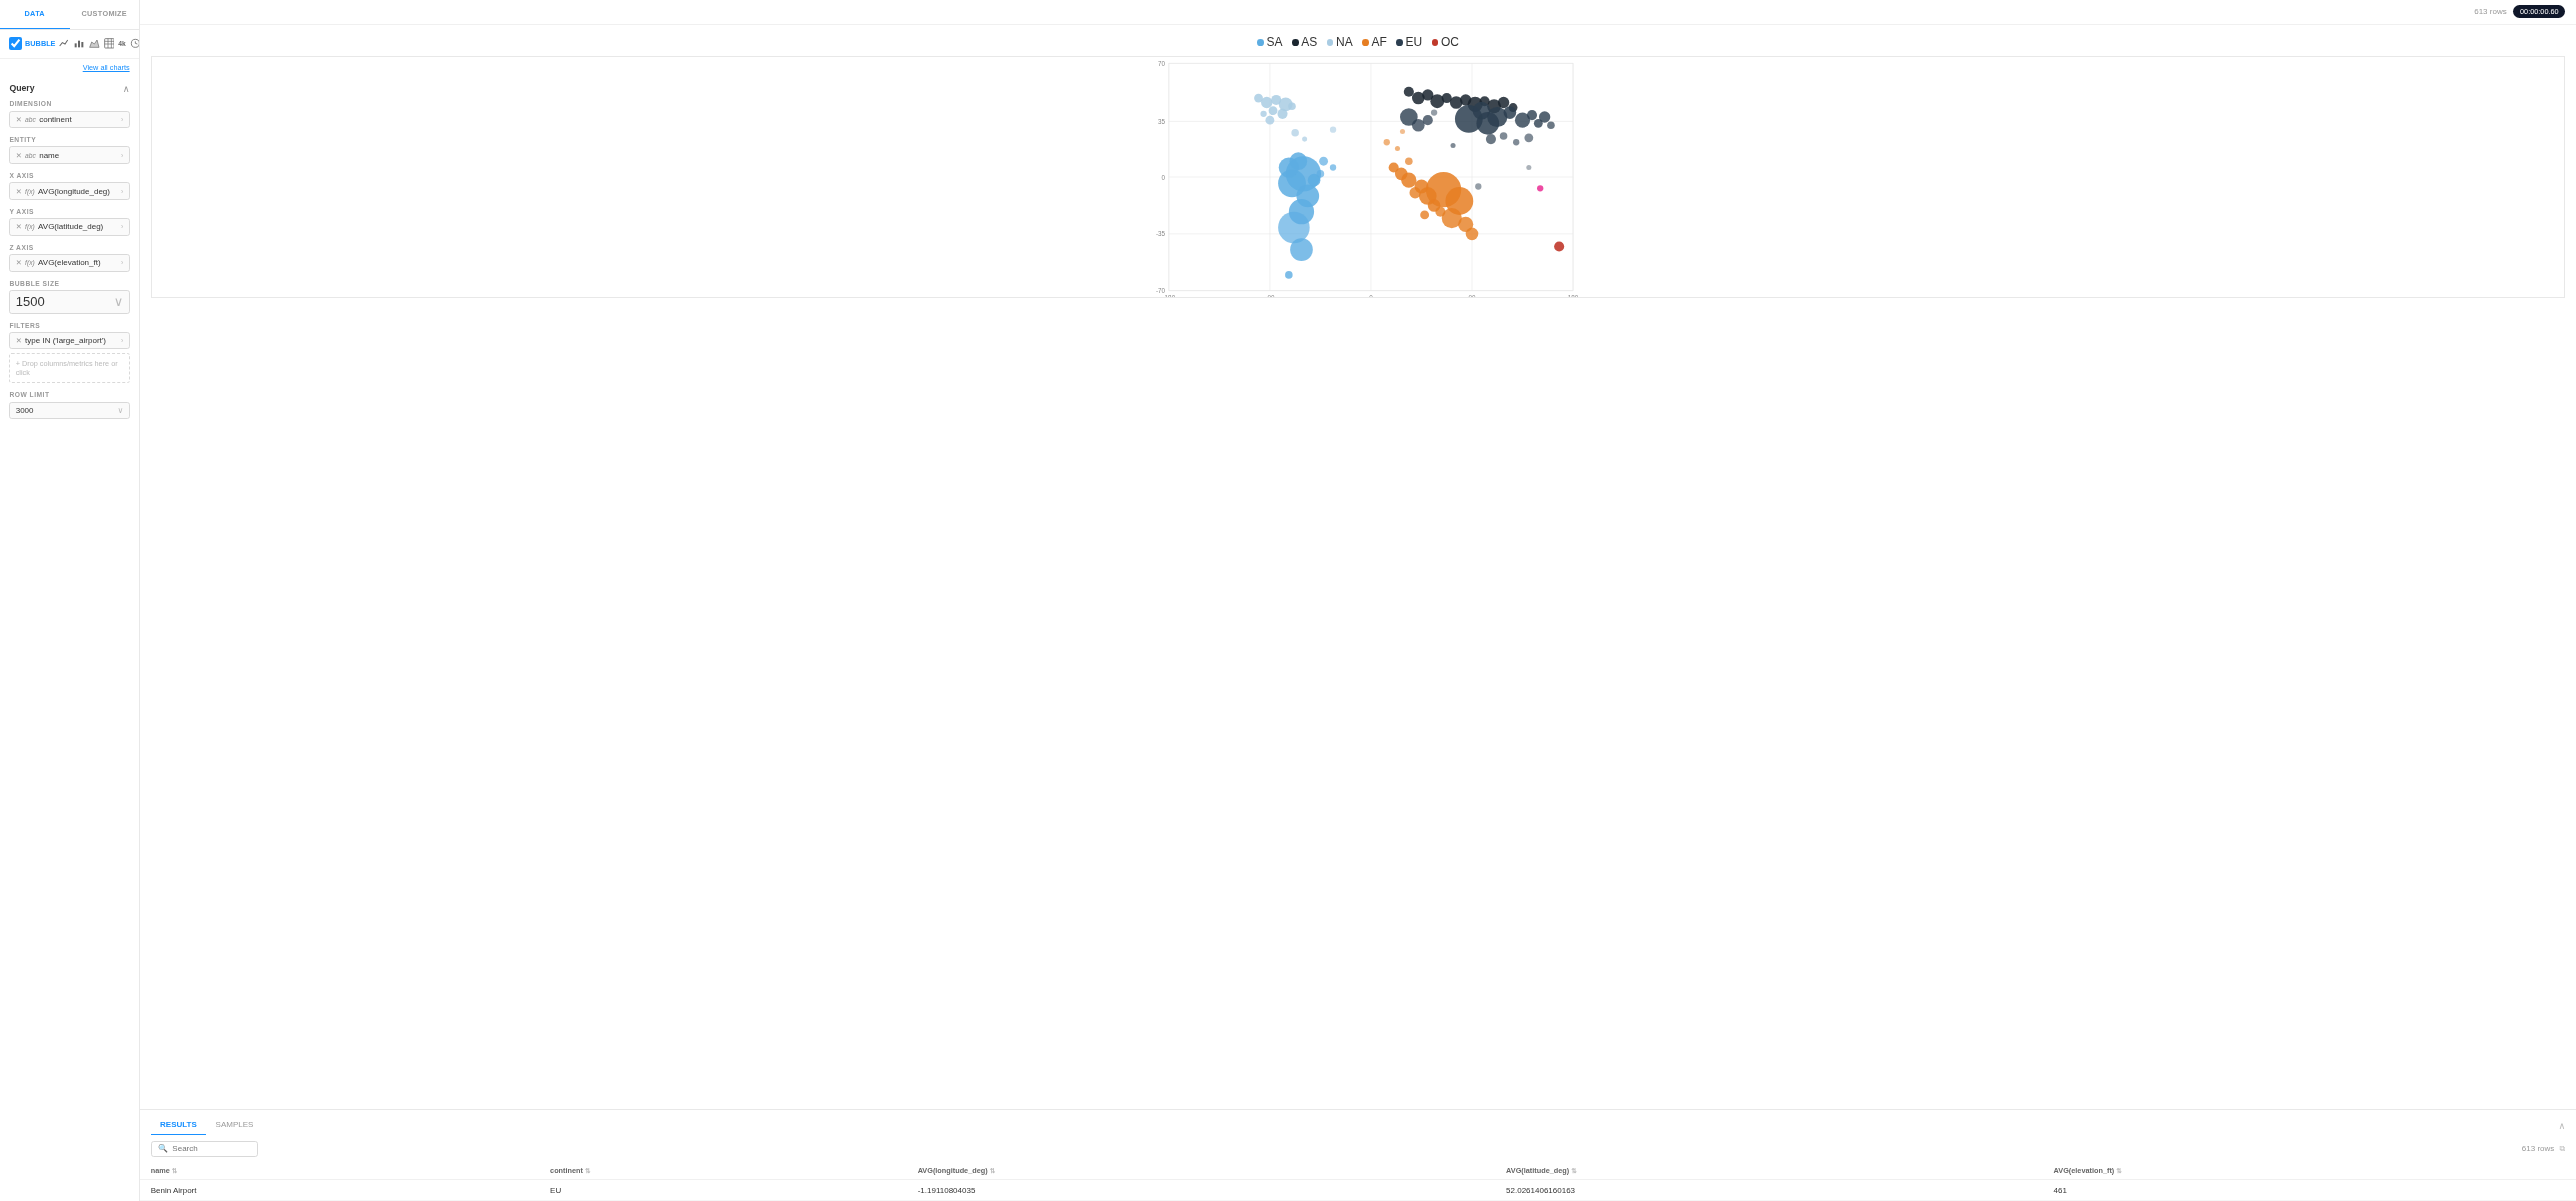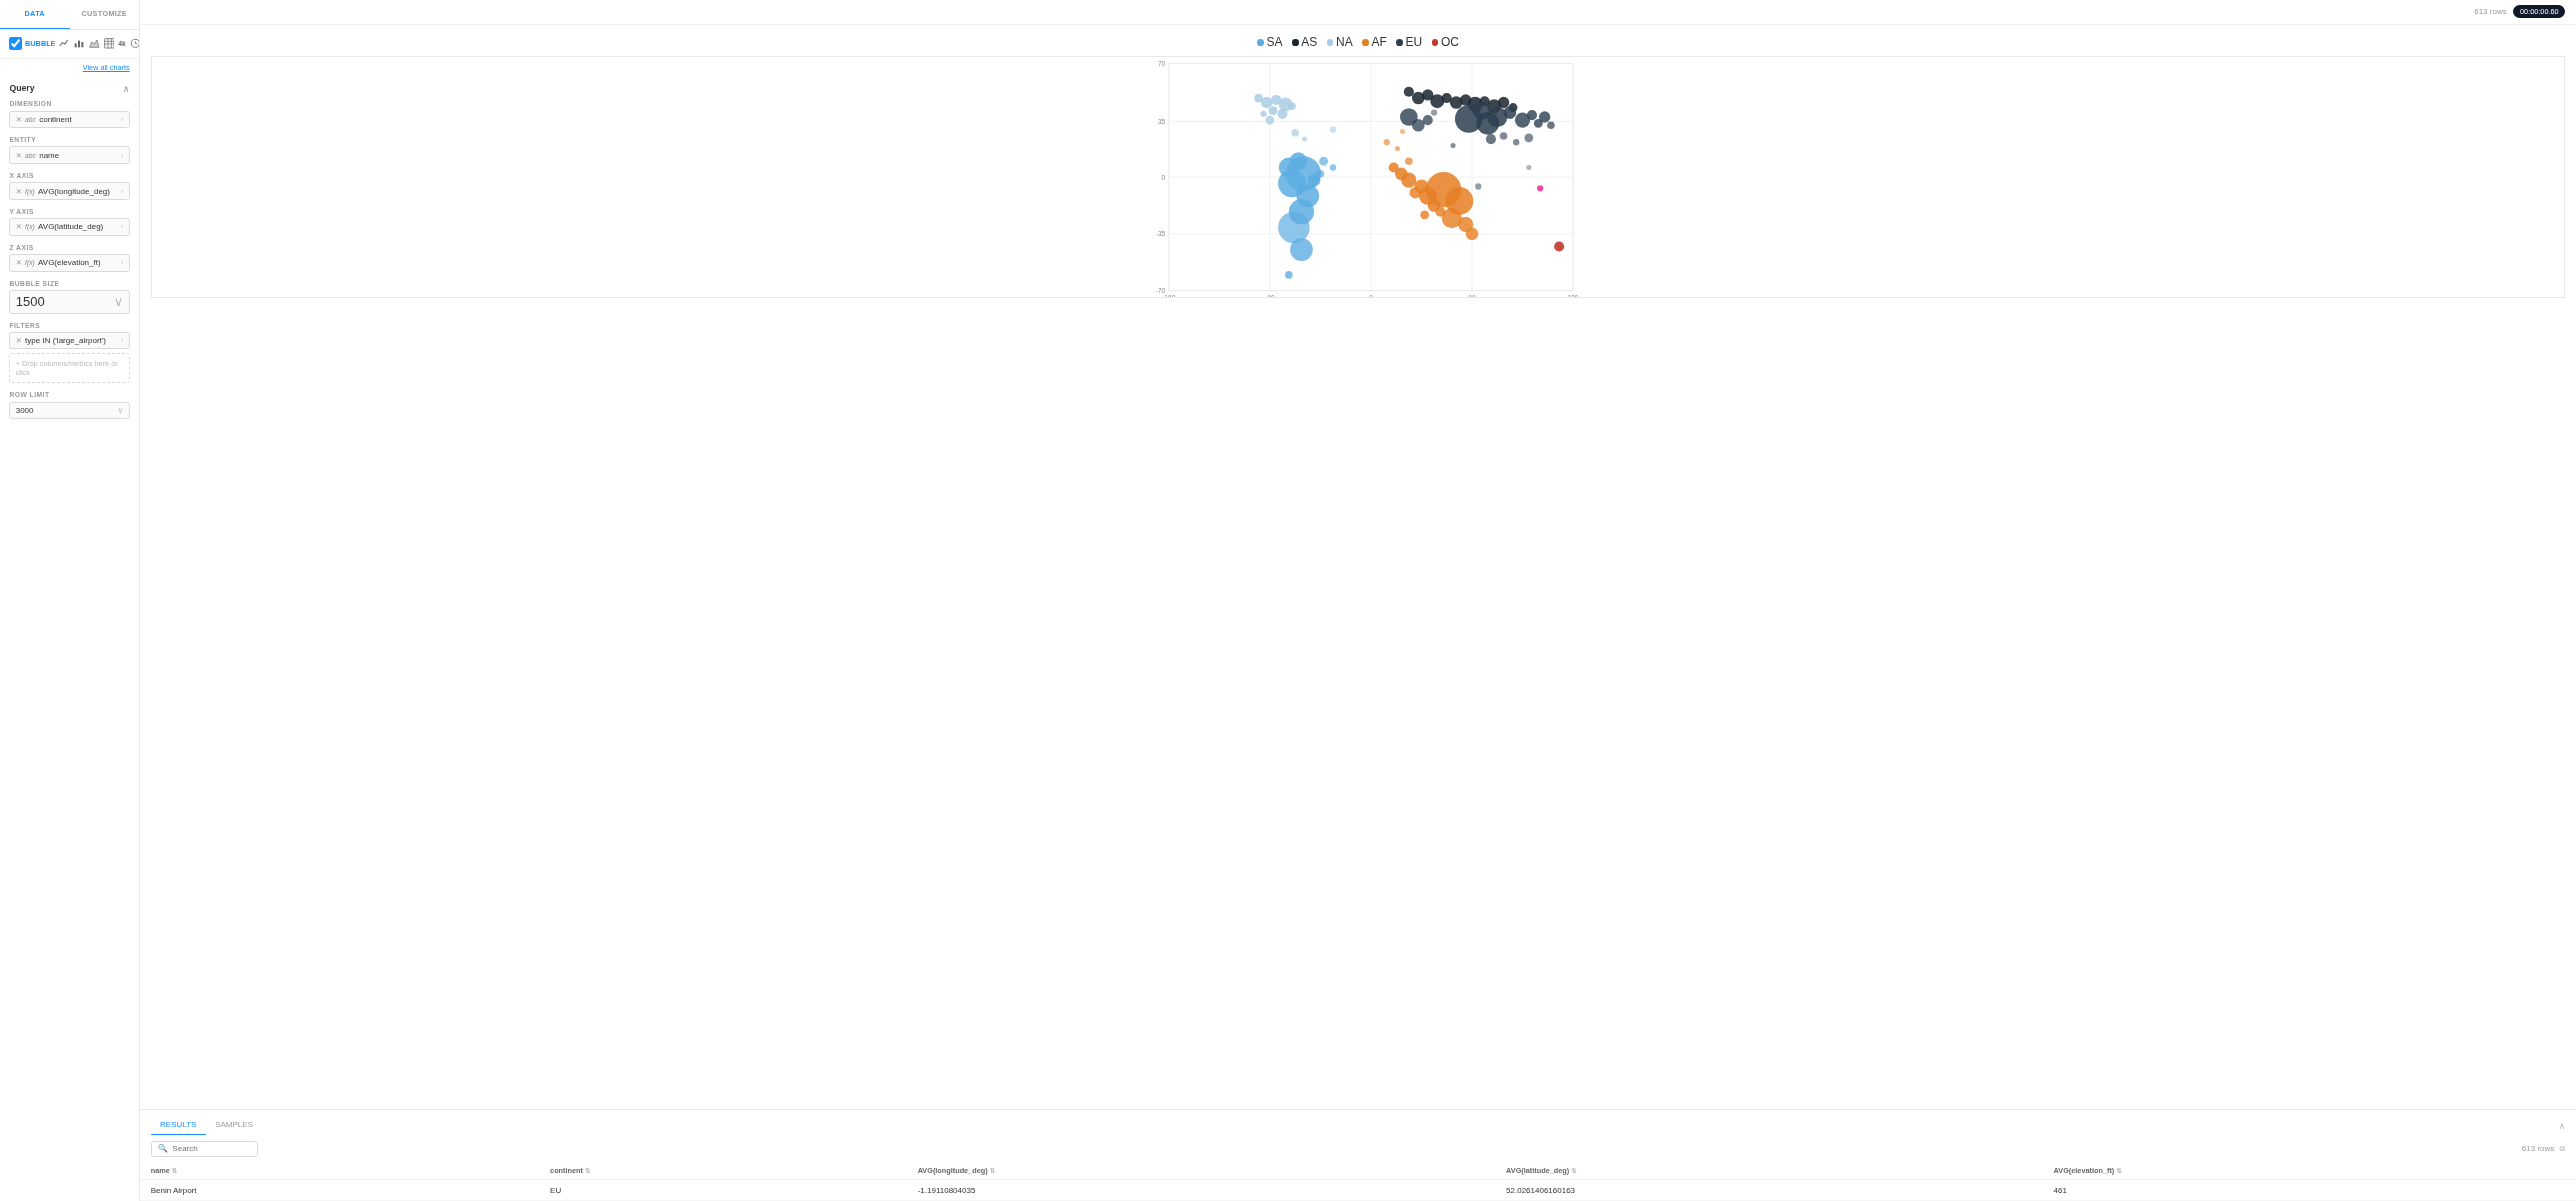--- a/index.html
+++ b/index.html
@@ -54,21 +54,21 @@
     .legend-item { display: flex; align-items: center; gap: 2.7px; }
     .legend-dot { width: 6.7px; height: 6.7px; border-radius: 50%; display: inline-block; }
 
     .bubble-chart-wrapper { position: relative; background: #fff; border: 0.7px solid #e8e8e8; margin-top: 2.7px; }
 
     
     .results-area { border-top: 0.7px solid #e8e8e8; background: #fff; }
     .results-tabs-bar { display: flex; align-items: center; justify-content: space-between; padding: 5.3px 10.7px 0; }
     .results-tabs { display: flex; gap: 0; }
     .results-tab { padding: 5.3px 9.4px; font-size: 8px; color: #999; cursor: pointer; border-bottom: 1.3px solid transparent; }
-    .results-tab.active { color: #1890ff; border-bottom: 1.3px solid #1890ff; font-weight: 400; }
+    .results-tab.active { color: #1890ff; border-bottom: 1.3px solid #1890ff; font-weight: 700; }
     .results-collapse { color: #bbb; cursor: pointer; font-size: 9.4px; }
 
     .results-toolbar { display: flex; align-items: center; justify-content: space-between; padding: 5.3px 10.7px; }
     .search-box { display: flex; align-items: center; gap: 4px; border: 0.7px solid #d9d9d9; border-radius: 2.7px; padding: 2.7px 6.7px; width: 107px; background: #fff; }
     .search-box input { border: none; outline: none; font-size: 8px; color: #333; width: 100%; background: transparent; }
     .search-icon { color: #bbb; font-size: 8px; }
     .rows-info { font-size: 8px; color: #999; display: flex; align-items: center; gap: 5.3px; }
     .copy-icon { color: #bbb; cursor: pointer; }
 
     .results-table { width: 100%; border-collapse: collapse; font-size: 8px; }

